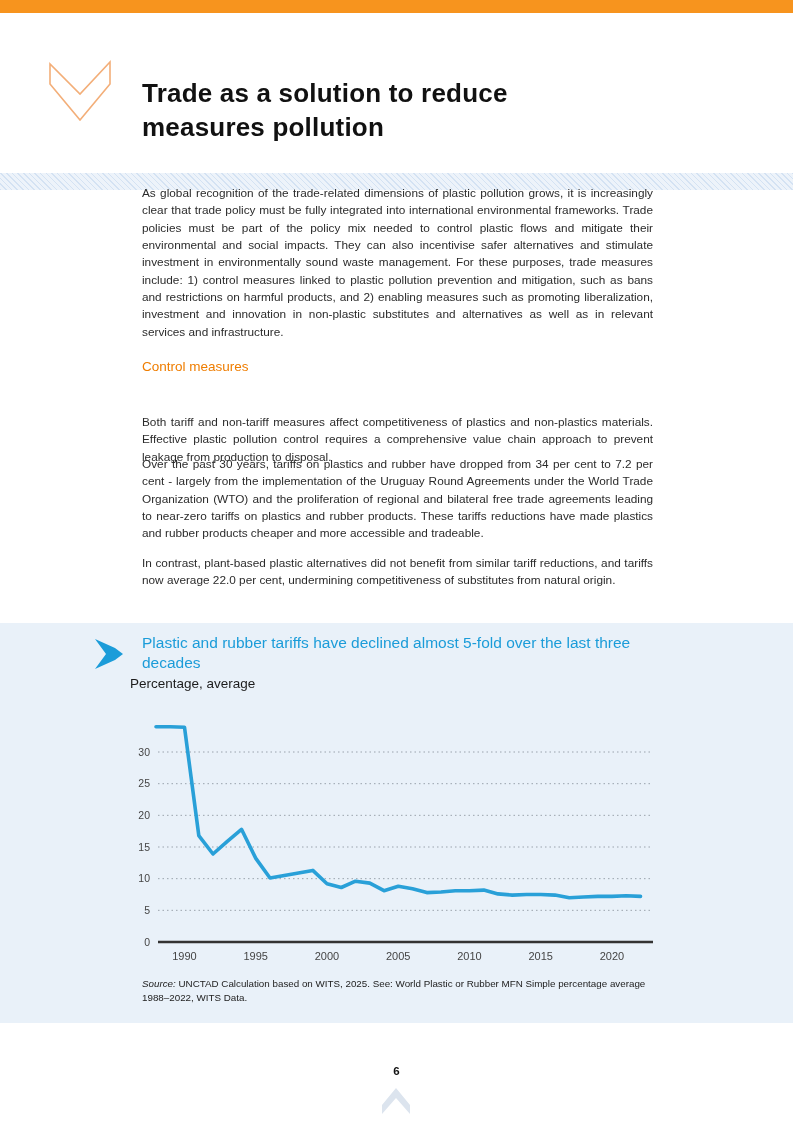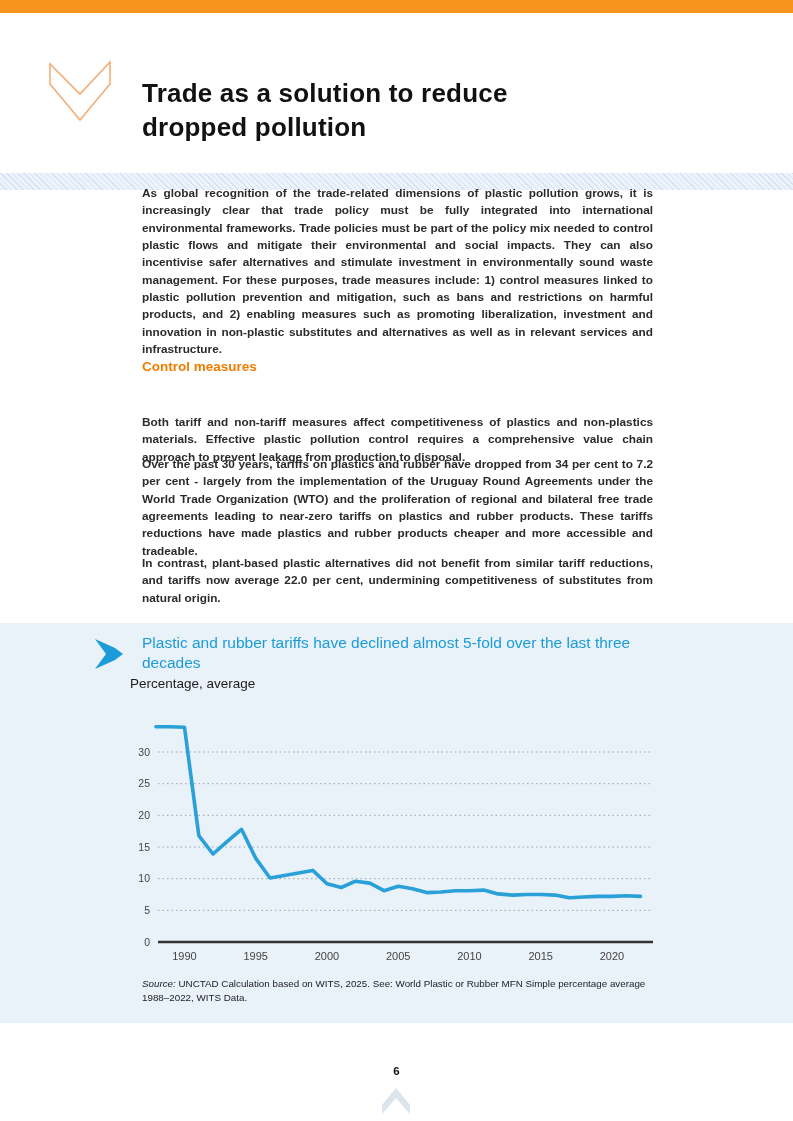--- a/index.html
+++ b/index.html
@@ -6,23 +6,23 @@
   body{width:793px;height:1121px;position:relative;background:#ffffff;
        font-family:"Liberation Sans","DejaVu Sans",sans-serif;overflow:hidden;}
   .abs{position:absolute;}
   .topbar{left:0;top:0;width:793px;height:13px;background:#F7941E;}
   .header-icon{left:48px;top:55px;}
   .page-title{left:142px;top:76px;width:470px;margin:0;
       font-size:26px;line-height:34px;font-weight:bold;color:#111;letter-spacing:.2px;}
   .hatch-strip{left:0;top:173px;width:793px;height:17px;background:#EDF3FA;
       background-image:repeating-linear-gradient(45deg,rgba(165,195,230,.35) 0 1px,transparent 1px 4px);}
   .para{left:142px;width:511px;margin:0;font-size:11.8px;line-height:17.35px;
-      color:#2b2b2b;text-align:justify;font-weight:bold;}
+      color:#2b2b2b;text-align:justify;}
   .p1{top:185px;} .p2{top:414px;} .p3{top:456px;} .p4{top:555px;}
-  .sec-heading{left:142px;top:359px;margin:0;font-size:13.5px;font-weight:bold;color:#EF7D00;}
+  .sec-heading{left:142px;top:359px;margin:0;font-size:13.5px;font-weight:normal;color:#EF7D00;}
   .figure-band{left:0;top:623px;width:793px;height:400px;background:#E9F1F9;}
   .fig-chevron{left:95px;top:639px;}
   .fig-title{left:142px;top:633px;width:500px;margin:0;
       font-size:15.5px;line-height:19.5px;font-weight:normal;color:#1B9CD9;}
   .fig-subtitle{left:130px;top:676px;font-size:13.5px;color:#1c1c1c;}
   .chart-wrap{left:118px;top:703px;width:548px;height:268px;}
   .fig-source{left:142px;top:977px;width:522px;margin:0;font-size:9.8px;line-height:13.5px;color:#222;}
   .fig-source em{font-style:italic;}
   .page-number{left:0;top:1065px;width:793px;text-align:center;
       font-size:11.5px;font-weight:bold;color:#111;}
@@ -33,21 +33,21 @@
 <body>
 
 <div>
 
   <div class="abs topbar"></div>
 
   <svg class="abs header-icon" width="64" height="68" viewBox="0 0 64 68">
     <path d="M2 9 L2 29 L32 65 L62 29 L62 7 L32 39 Z" fill="#ffffff" stroke="#F3AE78" stroke-width="1.6" stroke-linejoin="miter"></path>
   </svg>
 
-  <h1 class="abs page-title">Trade as a solution to reduce dropped pollution</h1>
+  <h1 class="abs page-title">Trade as a solution to reduce measures pollution</h1>
 
   <div class="abs hatch-strip"></div>
 
   <p class="abs para p1">As global recognition of the trade-related dimensions of plastic pollution grows, it is increasingly clear that trade policy must be fully integrated into international environmental frameworks. Trade policies must be part of the policy mix needed to control plastic flows and mitigate their environmental and social impacts. They can also incentivise safer alternatives and stimulate investment in environmentally sound waste management. For these purposes, trade measures include: 1) control measures linked to plastic pollution prevention and mitigation, such as bans and restrictions on harmful products, and 2) enabling measures such as promoting liberalization, investment and innovation in non-plastic substitutes and alternatives as well as in relevant services and infrastructure.</p>
 
   <h2 class="abs sec-heading">Control measures</h2>
 
   <p class="abs para p2">Both tariff and non-tariff measures affect competitiveness of plastics and non-plastics materials. Effective plastic pollution control requires a comprehensive value chain approach to prevent leakage from production to disposal.</p>
   <p class="abs para p3">Over the past 30 years, tariffs on plastics and rubber have dropped from 34 per cent to 7.2 per cent - largely from the implementation of the Uruguay Round Agreements under the World Trade Organization (WTO) and the proliferation of regional and bilateral free trade agreements leading to near-zero tariffs on plastics and rubber products. These tariffs reductions have made plastics and rubber products cheaper and more accessible and tradeable.</p>
   <p class="abs para p4">In contrast, plant-based plastic alternatives did not benefit from similar tariff reductions, and tariffs now average 22.0 per cent, undermining competitiveness of substitutes from natural origin.</p>

